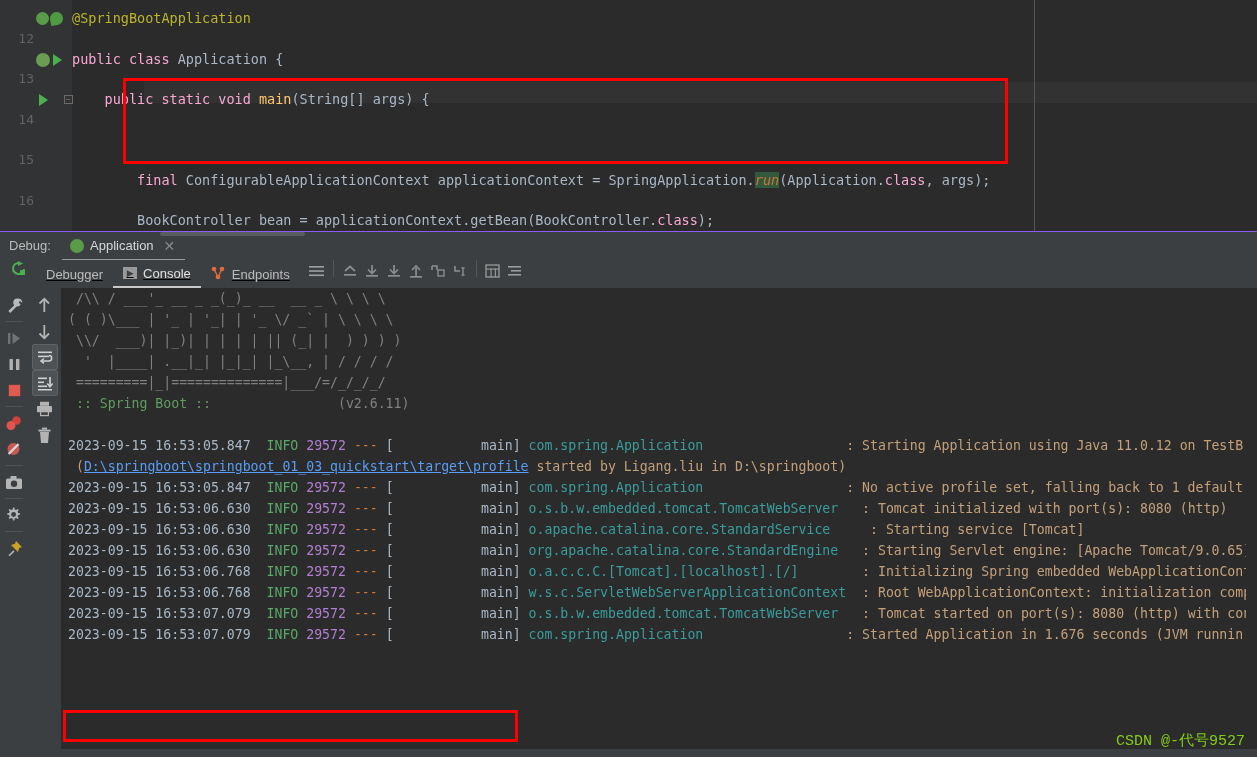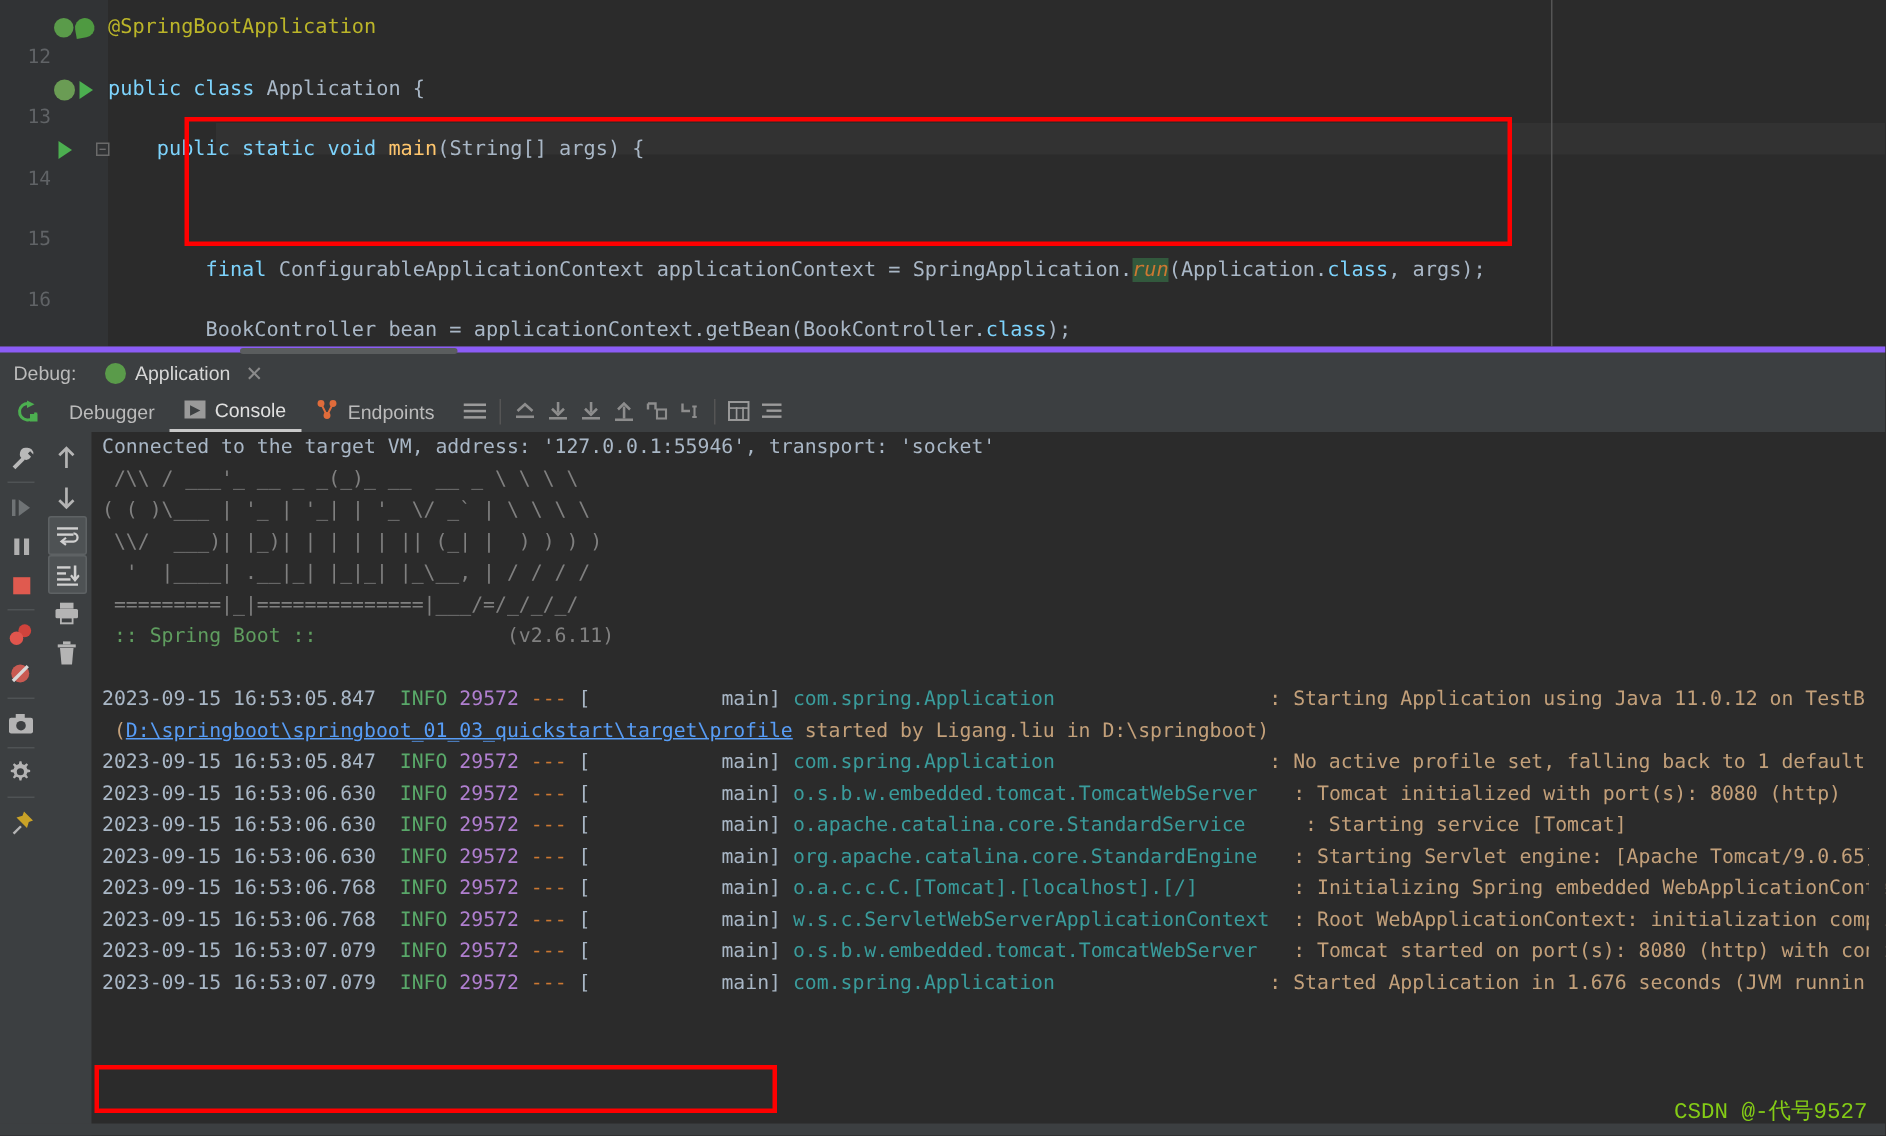--- a/index.html
+++ b/index.html
@@ -37,21 +37,21 @@
     white-space:pre;
   }
   .ln{
     position:absolute; width:34px; text-align:right; left:0;
     color:#606366; font-family:"DejaVu Sans Mono", monospace; font-size:13px;
   }
   .gicons{ position:absolute; left:36px; top:0; width:26px; height:20.5px; }
   .code{ position:absolute; left:72px; top:0; white-space:pre; }
   .hl-line{ position:absolute; left:72px; right:0; height:20.5px; background:#323232; }
 
-  .kw{ color:#7dd3fc; }
+  .kw{ color:#f9a8d4; }
   .txt{ color:#a9b7c6; }
   .ann{ color:#bbb529; }
   .fn{ color:#ffc66d; }
   .it{ color:#cc7832; font-style:italic; }
   .run-hl{ background:#32593d; }
 
   .red-box-code{
     position:absolute; left:123px; top:78px; width:885px; height:86px;
     border:3px solid #ff0000; pointer-events:none;
   }
@@ -77,36 +77,36 @@
     border-top:6px solid transparent;border-bottom:6px solid transparent;
   }
   .spring-ic{
     width:14px;height:14px;border-radius:50%;
     background:#6a9c54;
   }
 
   
   .debug-head{
     position:absolute; left:0; top:231px; width:1257px; height:29px;
-    background:#3c3f41; border-top:4px solid #8b5cf6;text-align:right;
+    background:#3c3f41; border-top:1px solid #8b5cf6;text-align:right;
   }
   .debug-label{
     position:absolute; left:9px; top:6px; font-size:13px; color:#bbbbbb;
   }
   .debug-tab{
     position:absolute; left:62px; top:0px; height:29px;
     padding:0 10px 0 8px; display:flex; align-items:center; gap:6px;
     border-bottom:2px solid #9a9a9a;
   }
   .debug-tab-label{ font-size:13px; color:#d6d6d6; }
   .tab-close{ font-size:14px; color:#8a8a8a; margin-left:4px; }
 
   .toolbar2{
     position:absolute; left:0; top:260px; width:1232px; height:28px;
-    background:#3c3f41; display:flex; align-items:center;
+    background:#3c3f41; display:flex; align-items:flex-start;text-decoration:underline;
   }
   .tb-rerun{ width:36px; display:flex; justify-content:center; }
   .tb-tab{
     height:28px; display:flex; align-items:center; gap:6px;
     padding:0 10px; font-size:13px; color:#bbbbbb;
   }
   .tb-tab.active{ border-bottom:2px solid #c8c8c8; color:#e0e0e0; }
   .tb-sep{ width:1px; height:17px; background:#555; margin:0 5px; }
   .tb-ic{ width:22px; height:22px; display:flex; align-items:center; justify-content:center; }
 
@@ -432,21 +432,20 @@
     <div class="vic">
       <svg width="15" height="17" viewBox="0 0 15 17">
           <rect x="1.5" y="2.6" width="12" height="2" fill="#b4b4b4"></rect>
           <rect x="5" y="0.6" width="5" height="2" fill="#b4b4b4"></rect>
           <path d="M3 5 L12 5 L11 16 L4 16 Z" fill="#b4b4b4"></path>
         </svg>
     </div>
   </div>
 
   <div class="console">
-    <div class="cline c-sys" style="top:0px;">Connected to the target VM, address: '127.0.0.1:55946', transport: 'socket'</div>
 
     <div class="cline"><span class="c-banner"> /\\ / ___'_ __ _ _(_)_ __  __ _ \ \ \ \</span></div>
     <div class="cline"><span class="c-banner">( ( )\___ | '_ | '_| | '_ \/ _` | \ \ \ \</span></div>
     <div class="cline"><span class="c-banner"> \\/  ___)| |_)| | | | | || (_| |  ) ) ) )</span></div>
     <div class="cline"><span class="c-banner">  '  |____| .__|_| |_|_| |_\__, | / / / /</span></div>
     <div class="cline"><span class="c-banner"> =========|_|==============|___/=/_/_/_/</span></div>
     <div class="cline"><span class="c-boot"> :: Spring Boot :: </span><span class="c-banner">               (v2.6.11)</span></div>
 
     <div style="height:21px;"></div>
 

